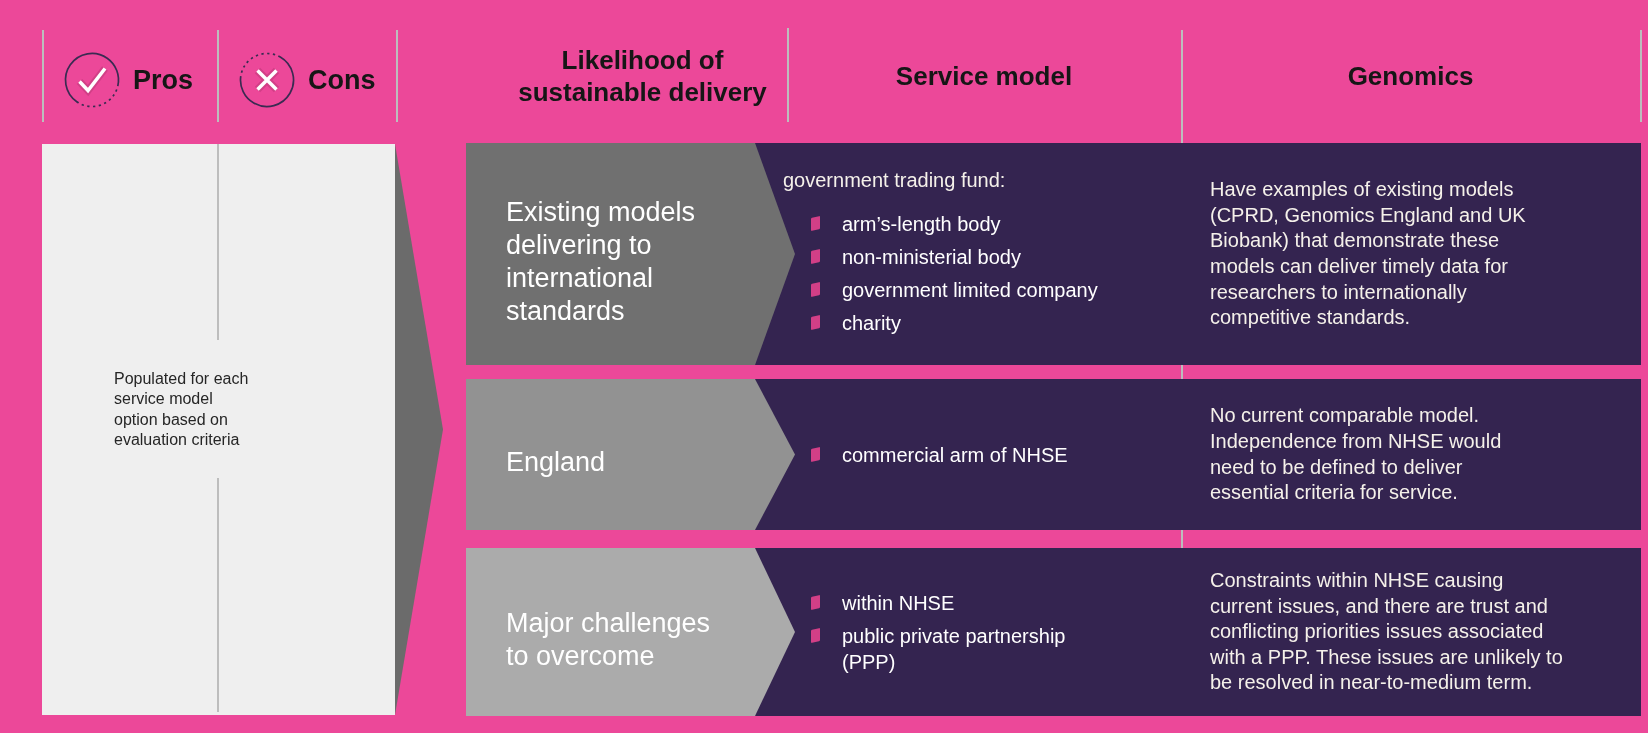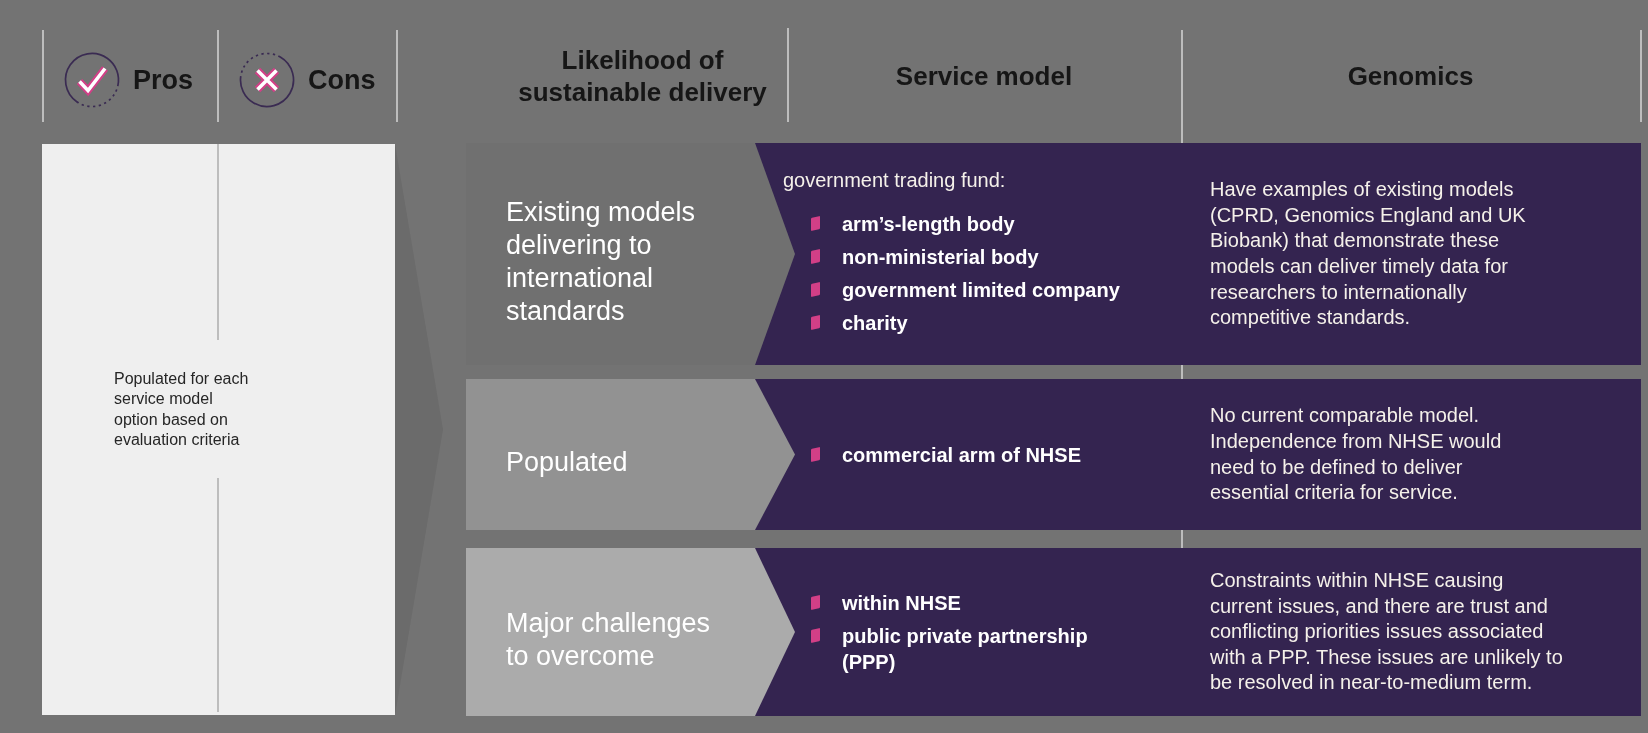--- a/index.html
+++ b/index.html
@@ -1,17 +1,17 @@
 <!DOCTYPE html>
 <html style="--purple: #342450; --pink: #d23f87; --navy: #3a2b52; --row1-gray: #707070; --row2-gray: #929292; --row3-gray: #ababab; --arrow-dark: #6b6b6b; --panel: #efefef; --line: #bdbdbd; --ink: #161616; --cream: #f5f1ea;"><head>
 <meta charset="utf-8">
 <style>
   html,body{margin:0;padding:0;background:#ffffff;}
   .canvas{
-    position:relative;width:1648px;height:733px;background:#737373;
+    position:relative;width:1648px;height:733px;background:#ec4899;
     font-family:"Liberation Sans",sans-serif;overflow:hidden;
   }
   .pre{white-space:pre-line;}
 
   
   .vline{position:absolute;width:2px;background:var(--line,#bdbdbd);}
   .legend{position:absolute;display:flex;align-items:center;gap:12px;}
   .legend-label{font-size:27px;font-weight:bold;color:var(--ink,#161616);}
   .colhead{
     position:absolute;top:30px;height:92px;display:flex;align-items:center;justify-content:center;
@@ -46,21 +46,21 @@
     position:absolute;left:506px;width:240px;top:0;bottom:0;
     display:flex;flex-direction:column;justify-content:center;
     font-size:27px;font-weight:normal;color:#ffffff;line-height:33px;padding-top:16px;box-sizing:border-box;
   }
   .svc{
     position:absolute;left:783px;width:400px;top:0;bottom:0;
     display:flex;flex-direction:column;justify-content:center;
   }
   .svc-intro{font-size:20px;color:var(--cream,#f5f1ea);margin-bottom:16px;}
   .svc-li{display:flex;align-items:flex-start;gap:22px;margin:3.5px 0 3.5px 28px;}
-  .svc-li > span.txt{font-size:20px;font-weight:bold;color:#ffffff;line-height:26px;}
+  .svc-li > span.txt{font-size:20px;font-weight:normal;color:#ffffff;line-height:26px;}
   .bullet{
     flex:0 0 auto;width:9px;height:13px;margin-top:6px;border-radius:1px;
     background:var(--pink,#d23f87);transform:skewY(-14deg);
   }
   .rat{
     position:absolute;left:1210px;width:420px;top:0;bottom:0;
     display:flex;flex-direction:column;justify-content:center;
     font-size:20px;color:var(--cream,#f5f1ea);line-height:25.6px;
   }
 </style>
@@ -140,21 +140,21 @@
 Biobank) that demonstrate these
 models can deliver timely data for
 researchers to internationally
 competitive standards.</div>
   </section>
 
   <section class="row row2">
     <div class="purple"></div>
     <div class="chev-rect"></div>
     <div class="chev-tip"></div>
-    <div class="row-title pre">Populated</div>
+    <div class="row-title pre">England</div>
     <div class="svc">
       <div class="svc-li">
         <span class="bullet"></span>
         <span class="txt pre">commercial arm of NHSE</span>
       </div>
     </div>
     <div class="rat pre">No current comparable model.
 Independence from NHSE would
 need to be defined to deliver
 essential criteria for service.</div>

